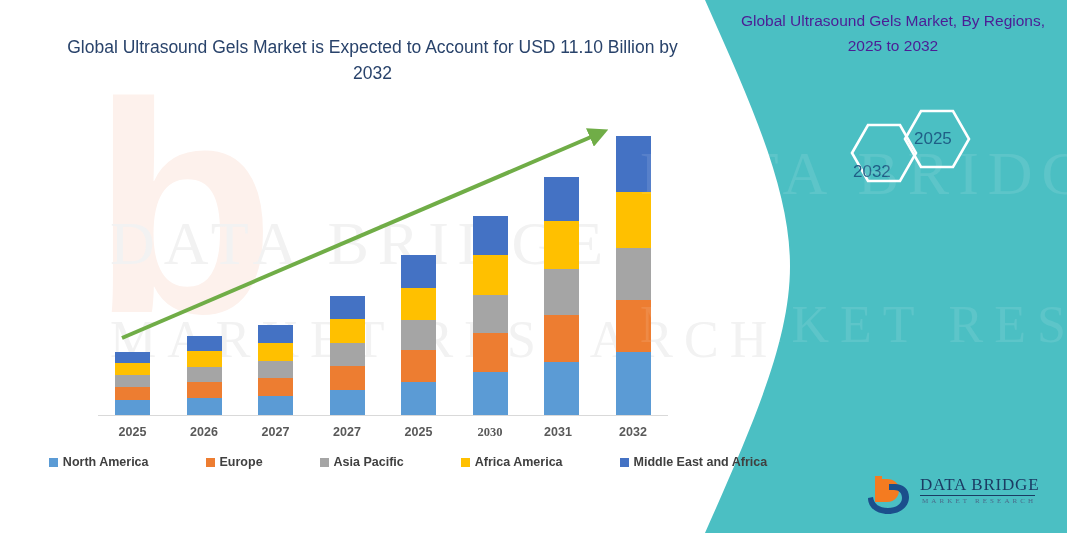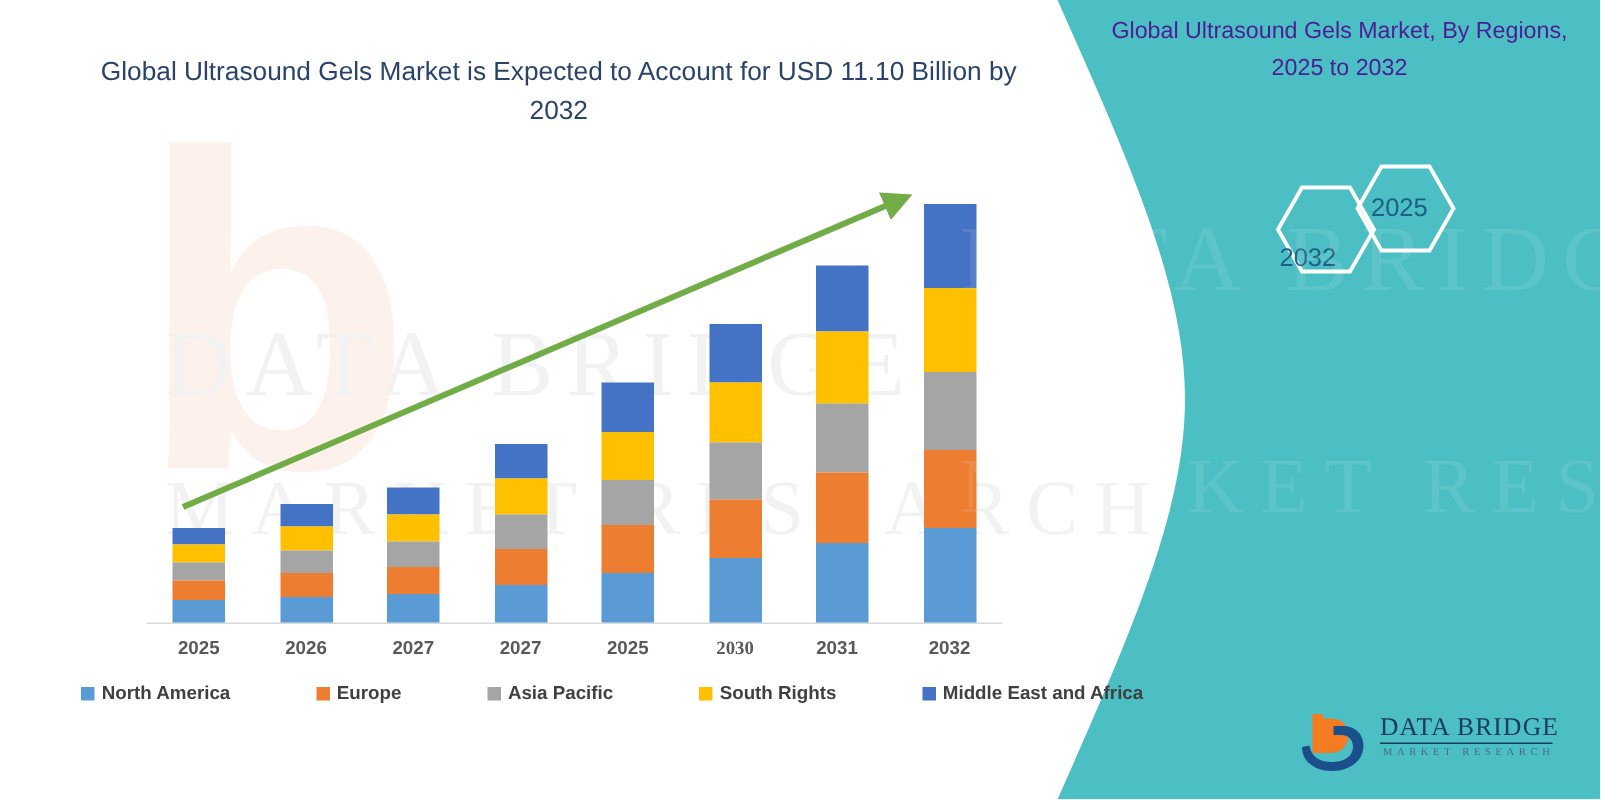--- a/index.html
+++ b/index.html
@@ -259,21 +259,21 @@
       <div class="legend-item">
         <span class="legend-swatch" style="background: rgb(237, 125, 49);"></span>
         <span class="legend-label">Europe</span>
       </div>
       <div class="legend-item">
         <span class="legend-swatch" style="background: rgb(165, 165, 165);"></span>
         <span class="legend-label">Asia Pacific</span>
       </div>
       <div class="legend-item">
         <span class="legend-swatch" style="background: rgb(255, 192, 0);"></span>
-        <span class="legend-label">South Rights</span>
+        <span class="legend-label">Africa America</span>
       </div>
       <div class="legend-item">
         <span class="legend-swatch" style="background: rgb(68, 114, 196);"></span>
         <span class="legend-label">Middle East and Africa</span>
       </div>
     </div>
 
 
   <svg class="panel-svg" viewBox="0 0 407 533" preserveAspectRatio="none">
     <path id="panel-path" d="M 45 0 L 407 0 L 407 533 L 45 533 C 95 420 130 340 130 266 C 130 192 95 112 45 0 Z" fill="#4BBFC3"></path>

